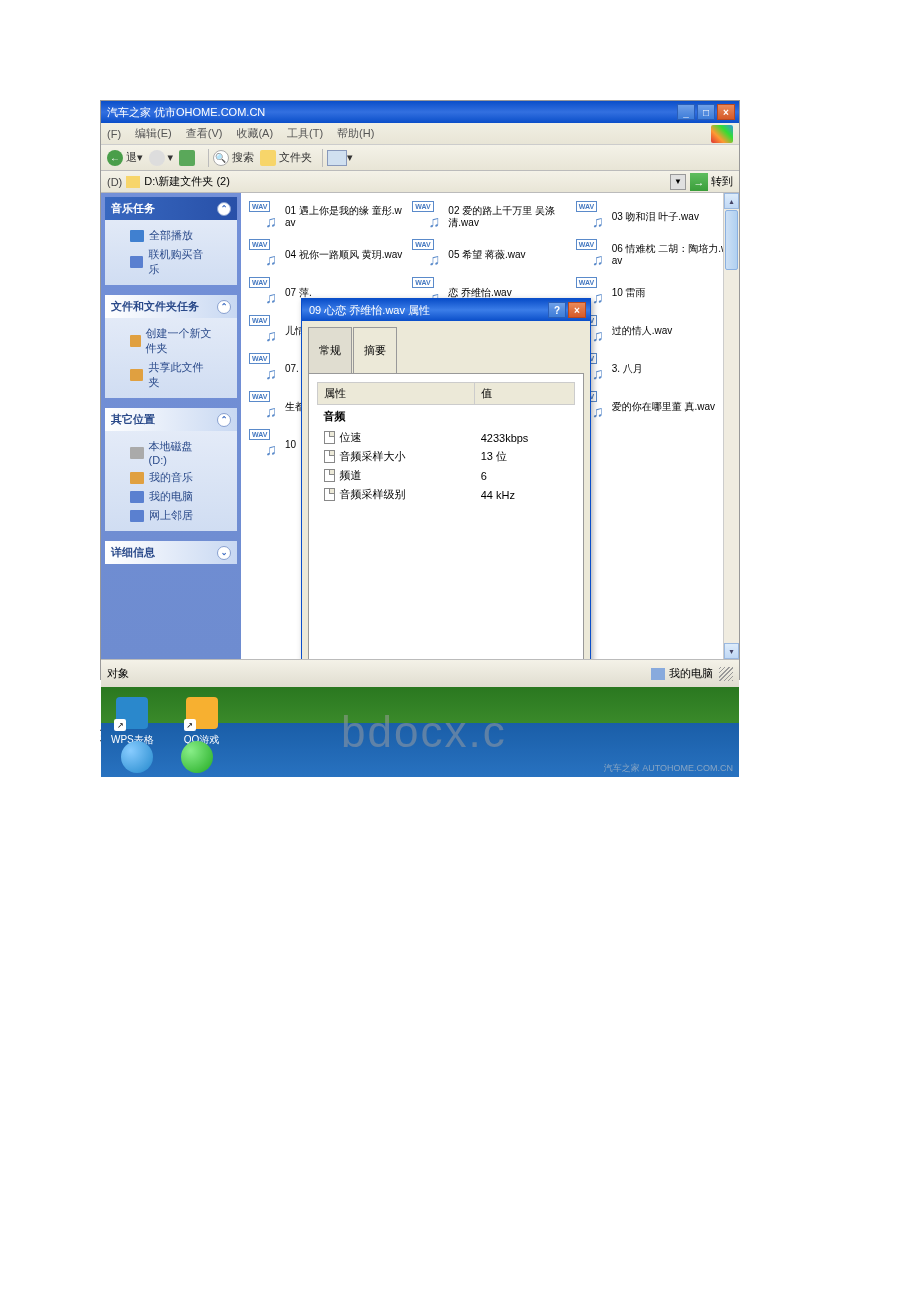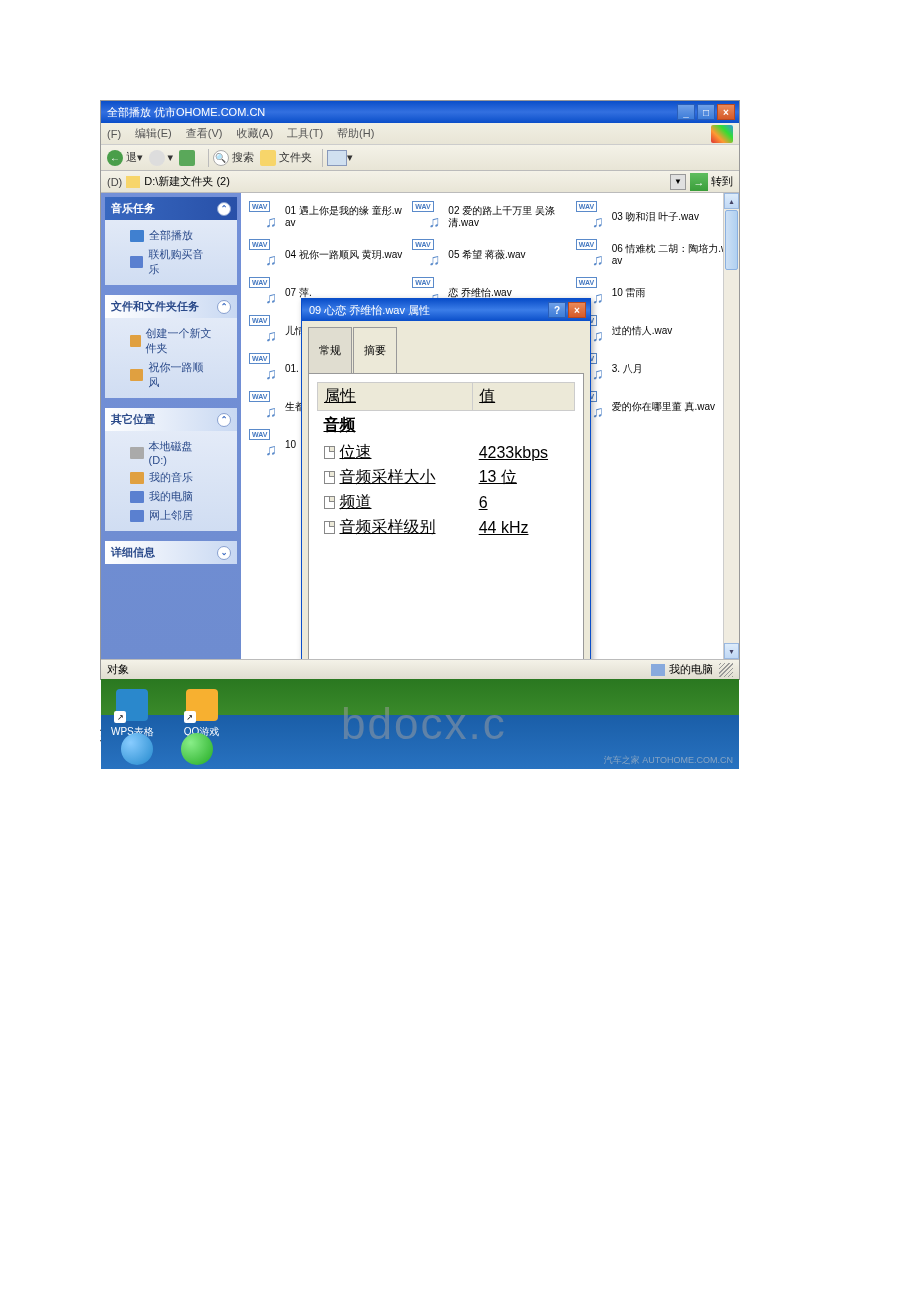--- a/index.html
+++ b/index.html
@@ -71,32 +71,32 @@
     
     .propdlg { position: absolute; left: 60px; top: 105px; width: 290px; height: 380px; background: #ece9d8; border: 1px solid #0a4ec9; box-shadow: 2px 2px 6px rgba(0,0,0,0.3); z-index: 10; }
     .propdlg .dlg-title { background: linear-gradient(to bottom, #0a4ec9, #3b7de8, #0a4ec9); height: 22px; display: flex; align-items: center; padding: 0 4px; color: #fff; font-size: 11px; }
     .dlg-title-text { flex: 1; padding-left: 3px; }
     .dlg-btn { width: 18px; height: 16px; background: linear-gradient(to bottom, #6fa0e8, #3d7cd8); border: 1px solid #2a5eb8; margin-left: 2px; display:flex;align-items:center;justify-content:center;color:#fff;font-size:10px;font-weight:bold;cursor:pointer; }
     .dlg-btn.close { background: linear-gradient(to bottom, #e98a5a, #d65a28); border-color: #b84820; }
     .dlg-tabs { display: flex; padding: 6px 6px 0 6px; font-size: 11px; }
     .dlg-tab { padding: 15px 10px; background: #ece9d8; border: 1px solid #999; border-bottom: none; margin-right: 1px; cursor: pointer; }
     .dlg-tab.inactive { background: #e0ddd0; }
     .dlg-panel { margin: 0 6px; border: 1px solid #999; background: #fff; height: 300px; padding: 8px; }
-    .prop-table { width: 100%; font-size: 16px; border-collapse: collapse; text-decoration: underline; }
+    .prop-table { width: 100%; font-size: 11px; border-collapse: collapse; }
     .prop-table th { background: #ece9d8; border: 1px solid #ccc; padding: 3px 6px; text-align: left; font-weight: normal; }
     .prop-cat { font-weight: bold; padding: 4px 6px; }
     .prop-row td { padding: 2px 6px; }
     .prop-row .pk { display: flex; align-items: center; }
     .doc-icon { width: 11px; height: 13px; border: 1px solid #888; background: #fff; margin-right: 5px; position: relative; }
     .doc-icon::after { content: ''; position: absolute; top: 0; right: 0; width: 4px; height: 4px; background: #ece9d8; border-left: 1px solid #888; border-bottom: 1px solid #888; }
     .dlg-simplify { text-align: right; padding: 6px 8px 4px; font-size: 11px; }
     .dlg-simplify span { color: #000; cursor: pointer; }
     
     
-    .statusbar { height: 20px; background: linear-gradient(to bottom, #f4f2e8, #e0ddd0); border-top: 1px solid #bbb; display: flex; font-size: 11px; align-items: center; padding: 0 6px; }
+    .statusbar { height: 28px; background: linear-gradient(to bottom, #f4f2e8, #e0ddd0); border-top: 1px solid #bbb; display: flex; font-size: 11px; align-items: center; padding: 0 6px; }
     .status-right { margin-left: auto; display: flex; align-items: center; }
     .status-icon { width: 14px; height: 12px; background: #88aadd; margin-right: 4px; }
     .resize-grip { width: 14px; height: 14px; margin-left: 6px; background: repeating-linear-gradient(-45deg, #999 0 1px, transparent 1px 3px); }
     
     
     .desktop { height: 90px; background: linear-gradient(to bottom, #2a7820 0%, #3a8a2a 40%, #1a5ea8 40%, #2872c0 100%); position: relative; display:flex; padding:10px; gap:30px; }
     .desk-icon { text-align: center; color: #fff; font-size: 10px; cursor: pointer; }
     .desk-icon .di-img { width: 32px; height: 32px; background: #3a88dd; margin: 0 auto 4px; border-radius: 4px; position:relative; }
     .di-badge { position:absolute; bottom:-2px; left:-2px; width:12px; height:12px; background:#fff; border-radius:2px; display:flex;align-items:center;justify-content:center;color:#000;font-size:8px; }
     .watermark { position: absolute; top: 20px; left: 240px; font-size: 44px; color: rgba(160,160,160,0.5); font-family: Arial; letter-spacing: 2px; }
@@ -107,21 +107,21 @@
     
     .caption { margin-top: 40px; font-size: 20px; line-height: 1.6; font-family: "SimSun"; }
   </style>
 </head>
 <body>
 
 <div class="container">
   <div class="screenshot">
 
     <div class="titlebar">
-      <span class="titlebar-text">全部播放 优市OHOME.COM.CN</span>
+      <span class="titlebar-text">汽车之家 优市OHOME.COM.CN</span>
       <div class="win-btn">_</div>
       <div class="win-btn">□</div>
       <div class="win-btn close">×</div>
     </div>
 
     <div class="menubar">
       <span>(F)</span>
       <span>编辑(E)</span>
       <span>查看(V)</span>
       <span>收藏(A)</span>
@@ -183,21 +183,21 @@
             <span>文件和文件夹任务</span>
             <span class="panel-chev">⌃</span>
           </div>
           <div class="panel-body">
             <div class="panel-item">
                 <div class="pi-icon"></div>
                 <span>创建一个新文件夹</span>
               </div>
             <div class="panel-item">
                 <div class="pi-icon"></div>
-                <span>祝你一路顺风</span>
+                <span>共享此文件夹</span>
               </div>
           </div>
         </div>
 
         <div class="panel">
           <div class="panel-hdr">
             <span>其它位置</span>
             <span class="panel-chev">⌃</span>
           </div>
           <div class="panel-body">
@@ -312,21 +312,21 @@
                 <div class="wav-badge">WAV</div>
                 <div class="wav-note">♫</div>
               </div>
               <div class="file-name">过的情人.wav</div>
             </div>
             <div class="file">
               <div class="wav-icon">
                 <div class="wav-badge">WAV</div>
                 <div class="wav-note">♫</div>
               </div>
-              <div class="file-name">01.</div>
+              <div class="file-name">07.</div>
             </div>
             <div class="file">
               <div class="wav-icon">
                 <div class="wav-badge">WAV</div>
                 <div class="wav-note">♫</div>
               </div>
               <div class="file-name">祝-化蝶苏云演 V</div>
             </div>
             <div class="file">
               <div class="wav-icon">

